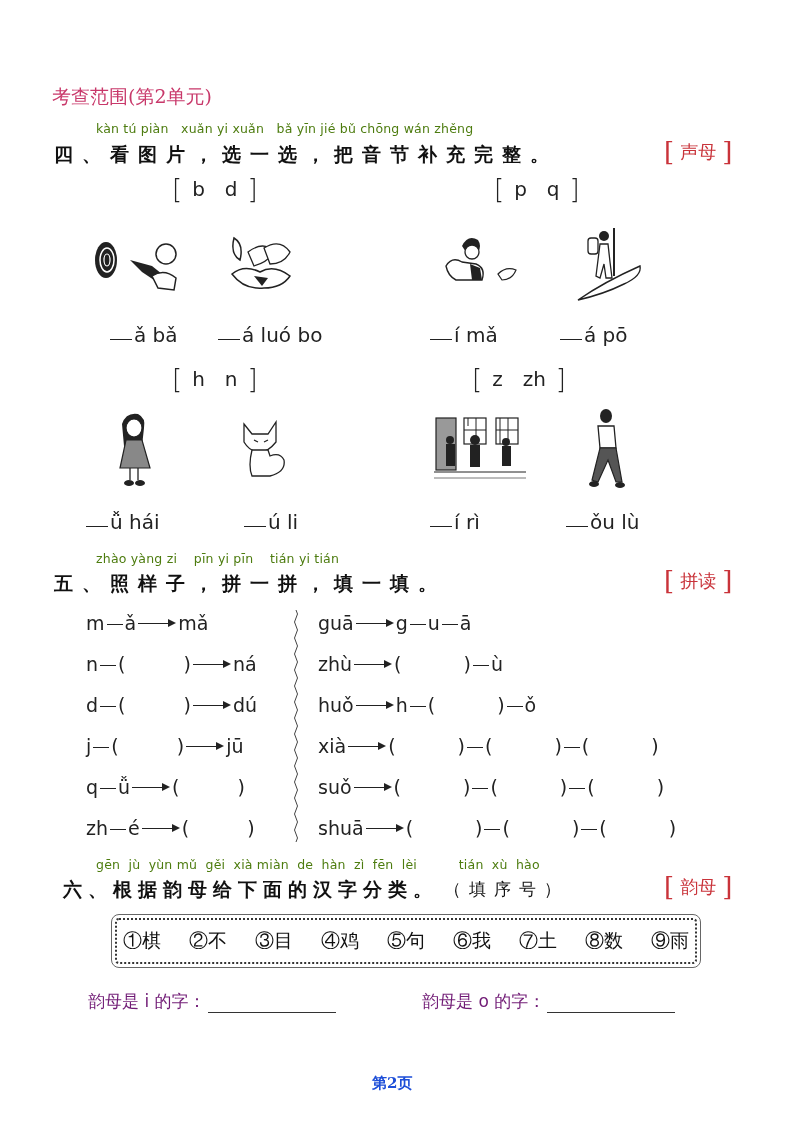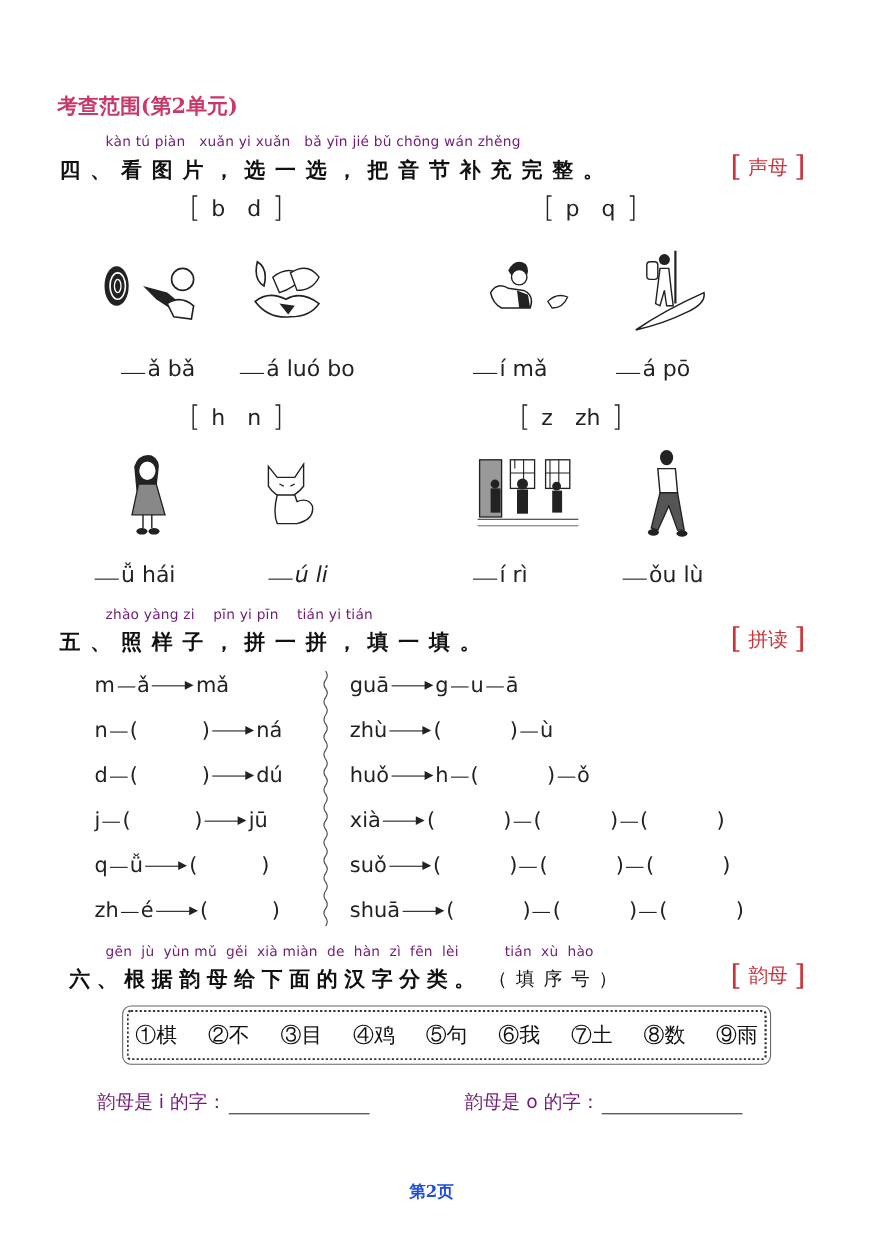--- a/index.html
+++ b/index.html
@@ -3,23 +3,23 @@
 <meta charset="utf-8">
 <style>
   html, body { margin: 0; padding: 0; }
   body {
     width: 793px; height: 1122px; background: #ffffff; position: relative; overflow: hidden;
     font-family: "DejaVu Sans", "Liberation Sans", sans-serif; color: #111;
   }
   .abs { position: absolute; }
   .scope {
     left: 52px; top: 84px; font-family: "DejaVu Serif", "Liberation Serif", serif;
-    font-weight: bold; font-size: 19px; color: #c8386a; letter-spacing: 0px; text-align: right;
-  }
-  .pinyin-row { position: absolute; font-size: 12.5px; color: #701a75; white-space: pre; letter-spacing: 0.2px; }
+    font-weight: normal; font-size: 19px; color: #c8386a; letter-spacing: 0px; text-align: right;
+  }
+  .pinyin-row { position: absolute; font-size: 12.5px; color: #4d7c0f; white-space: pre; letter-spacing: 0.2px; }
   .q-title {
     position: absolute; font-size: 19px; font-weight: bold; letter-spacing: 9px; white-space: nowrap;
   }
   .tag {
     position: absolute; font-family: "DejaVu Serif", "Liberation Serif", serif; font-size: 18px; color: #c9333a;
     display: flex; align-items: center;
   }
   .tag .br { font-size: 26px; font-weight: 200; color: #c9333a; line-height: 1; }
   .tag .tx { margin: 0 6px; }
   .bracket-opts {
@@ -143,21 +143,21 @@
 </svg>
 <svg class="pic" style="left:240px; top:420px; width:48px; height:60px;" viewBox="0 0 48 60">
   <path d="M4 4 L12 14 L28 14 L36 2 L36 22 Q28 32 20 32 Q10 32 4 22 Z" fill="#fff" stroke="#222" stroke-width="1.3"></path>
   <path d="M12 30 Q8 46 12 56 L30 56 Q46 52 44 40 Q40 32 30 36 L28 30 Z" fill="#fff" stroke="#222" stroke-width="1.3"></path>
   <path d="M14 20 L18 22 M24 22 L28 20" stroke="#222" stroke-width="1.2"></path>
 </svg>
 <div class="fill" style="left:86px; top:510px;">
   <span class="blank"></span>
     <span>ǚ hái</span>
 </div>
-<div class="fill" style="left:244px; top:510px;font-style:italic;">
+<div class="fill" style="left:244px; top:510px;">
   <span class="blank"></span>
     <span>ú li</span>
 </div>
 
 <div class="bracket-opts" style="left:472px; top:366px;">
   <span class="br">[</span>
     <span class="opt">z</span>
     <span class="opt">zh</span>
     <span class="br">]</span>
 </div>

